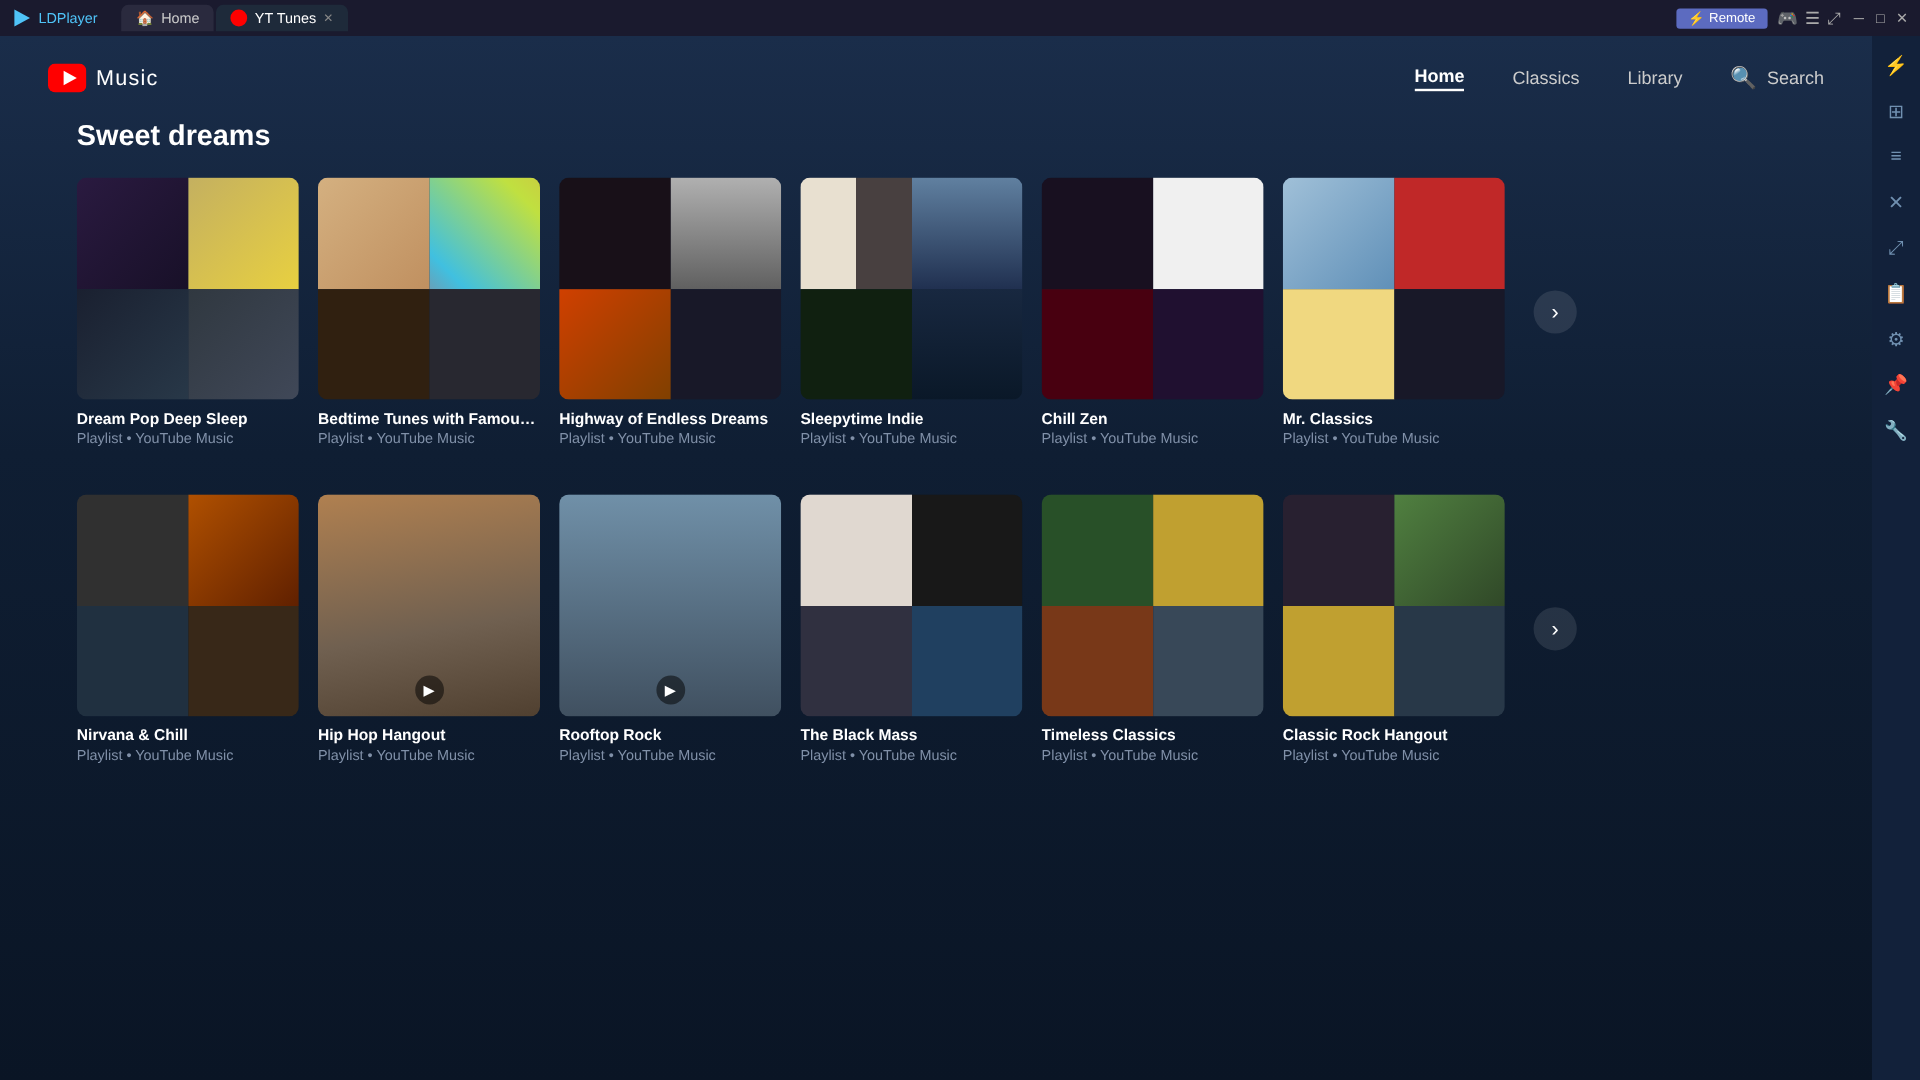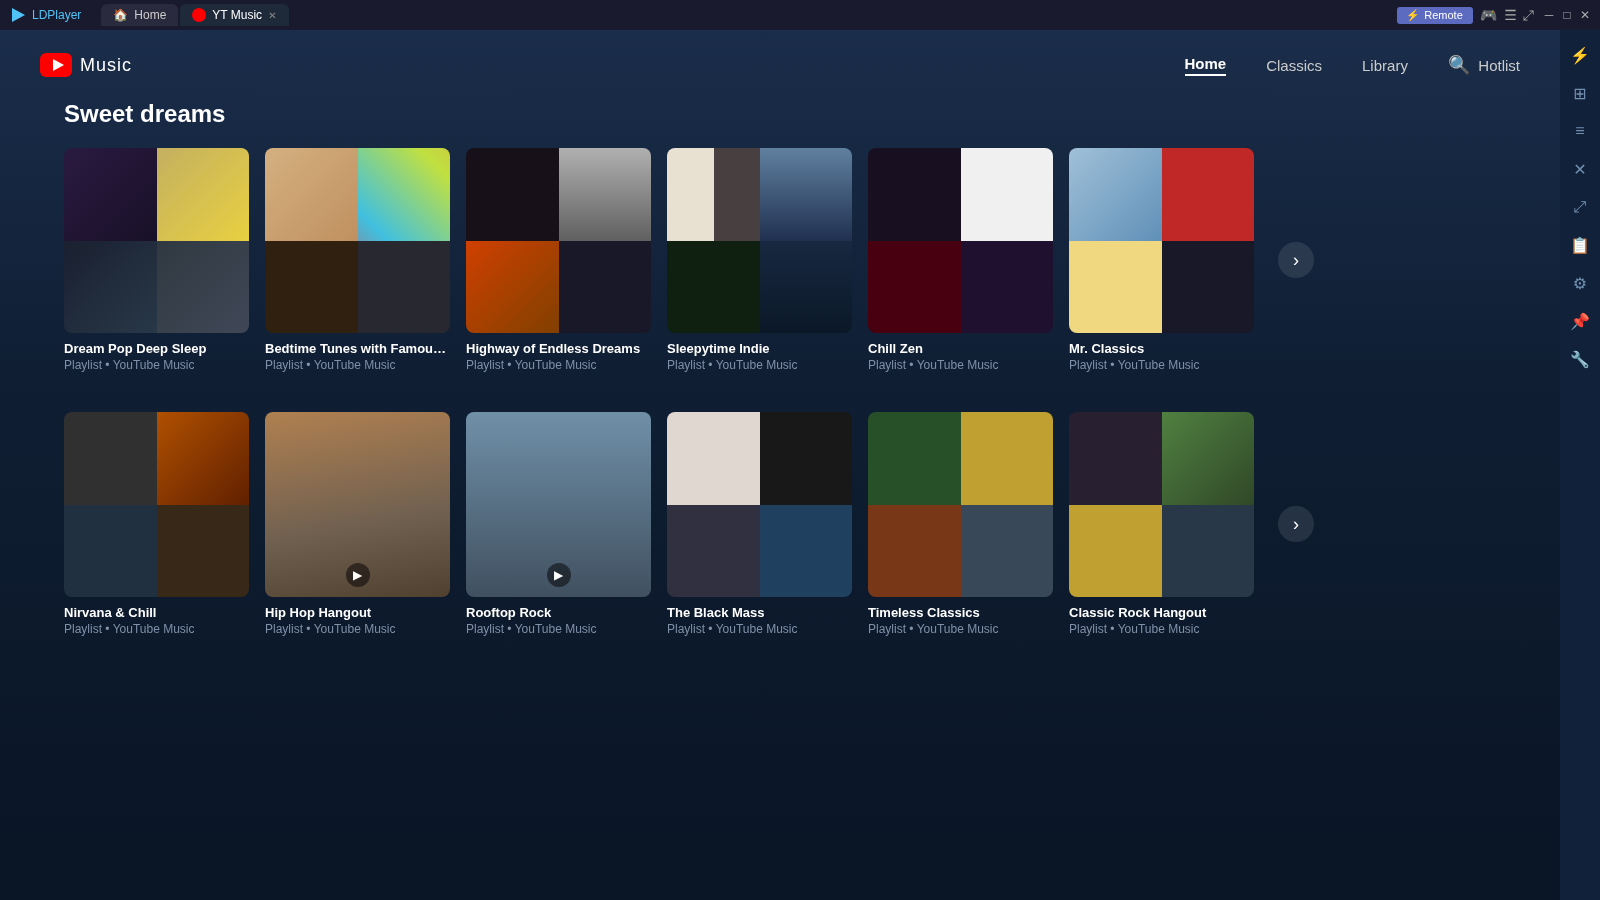--- a/index.html
+++ b/index.html
@@ -293,21 +293,21 @@
       </svg>
       <span>LDPlayer</span>
     </div>
     <div class="tab-bar">
       <div class="tab">
         <span>🏠</span>
         <span>Home</span>
       </div>
       <div class="tab active">
         <div class="tab-icon"></div>
-        <span>YT Music</span>
+        <span>YT Tunes</span>
         <span class="tab-close">✕</span>
       </div>
     </div>
   </div>
   <div class="title-bar-right">
     <button class="remote-btn">
       ⚡ <span>Remote</span>
     </button>
     <div class="title-bar-icons">
       <span class="title-bar-icon">🎮</span>
@@ -343,21 +343,21 @@
         <polygon points="13,6 24,12 13,18" fill="white"></polygon>
       </svg>
       <span class="brand-text">Music</span>
     </div>
     <div class="nav-links">
       <a class="nav-link active">Home</a>
       <a class="nav-link">Classics</a>
       <a class="nav-link">Library</a>
       <div class="search-area">
         <span class="search-icon-nav">🔍</span>
-        <span>Hotlist</span>
+        <span>Search</span>
       </div>
     </div>
   </nav>
 
   <div class="content">
 
     <div class="section">
       <div class="section-title">Sweet dreams</div>
       <div class="cards-scroll-container">
 

